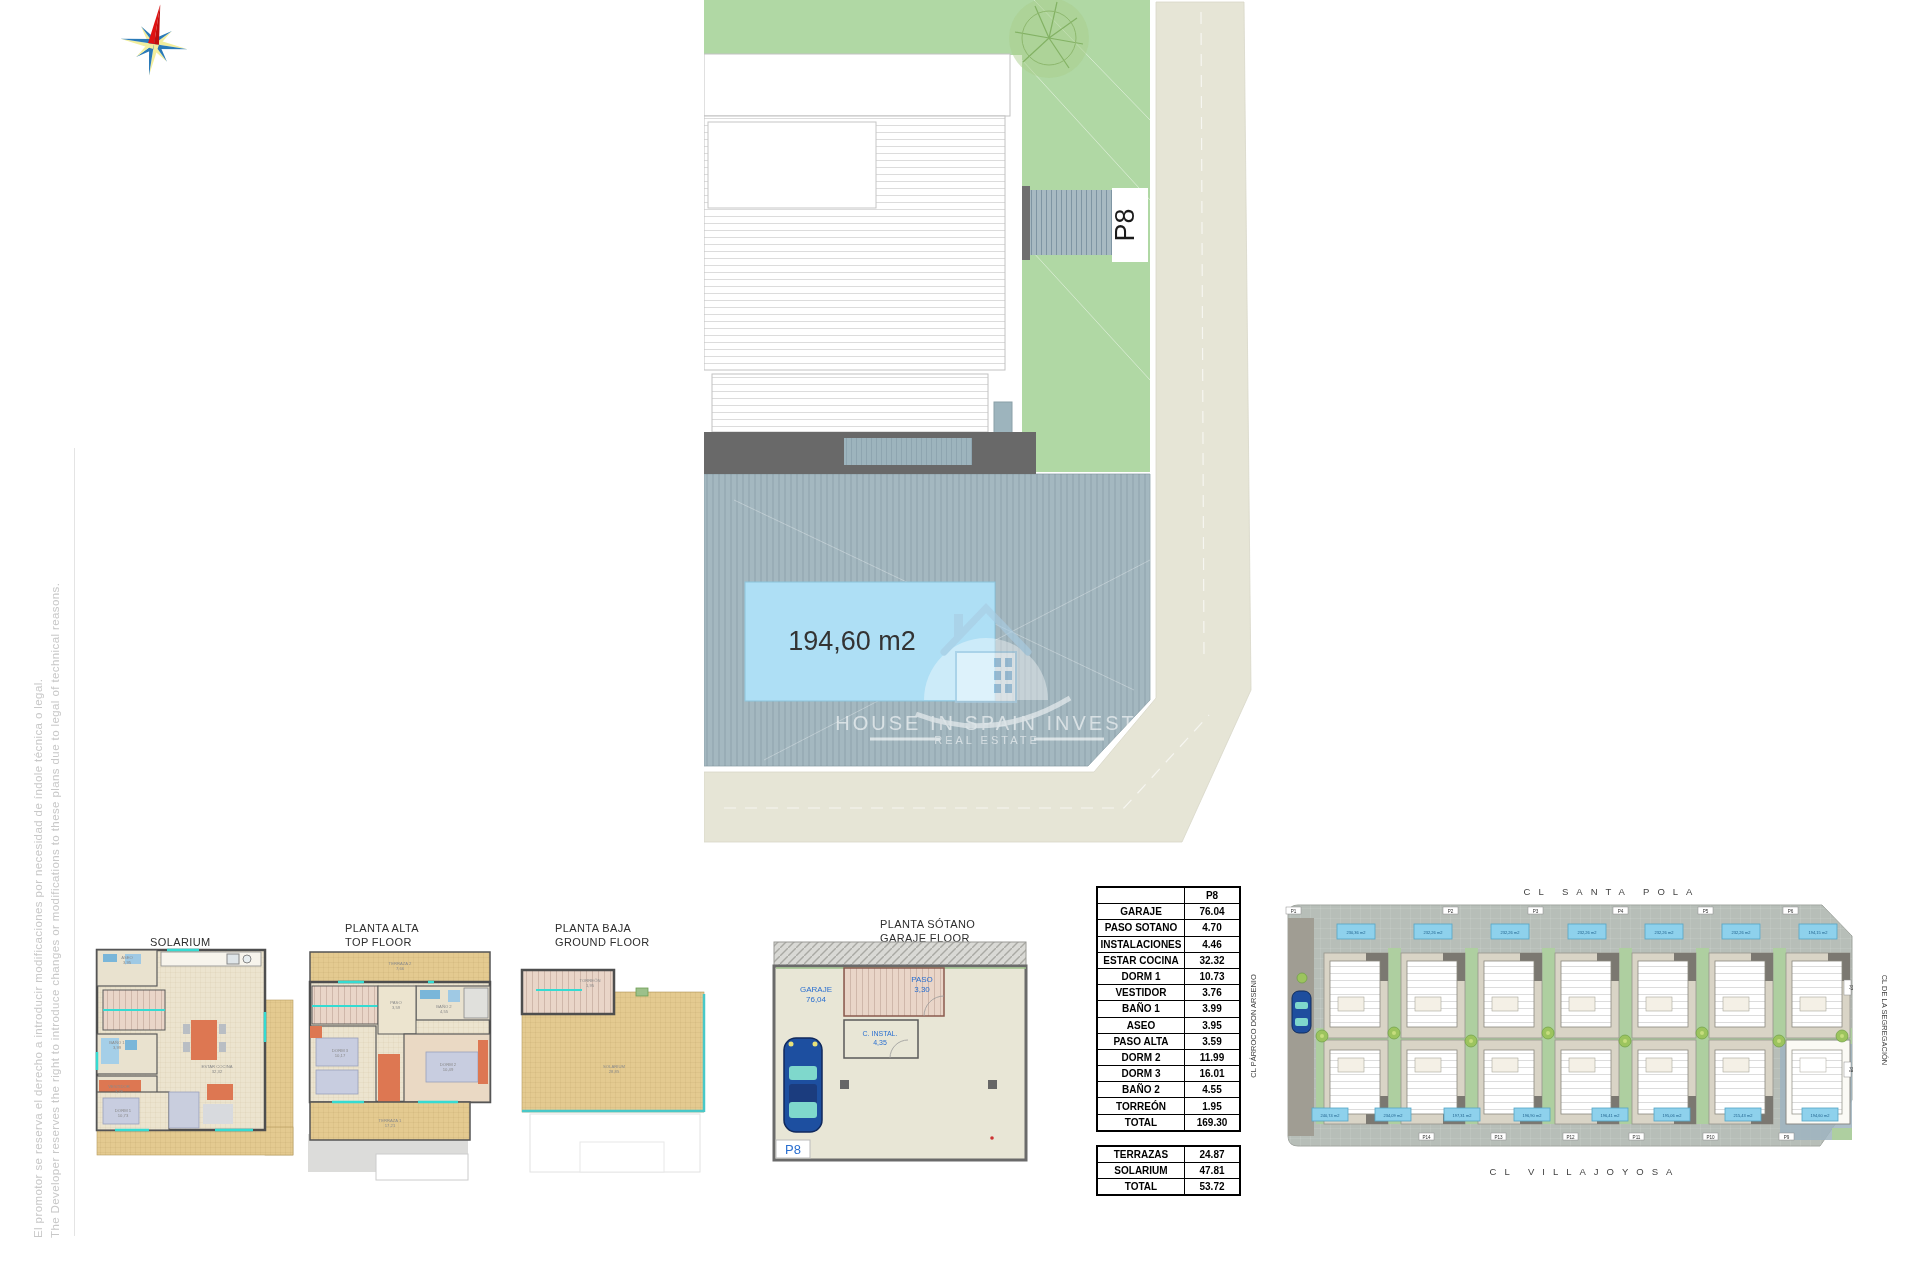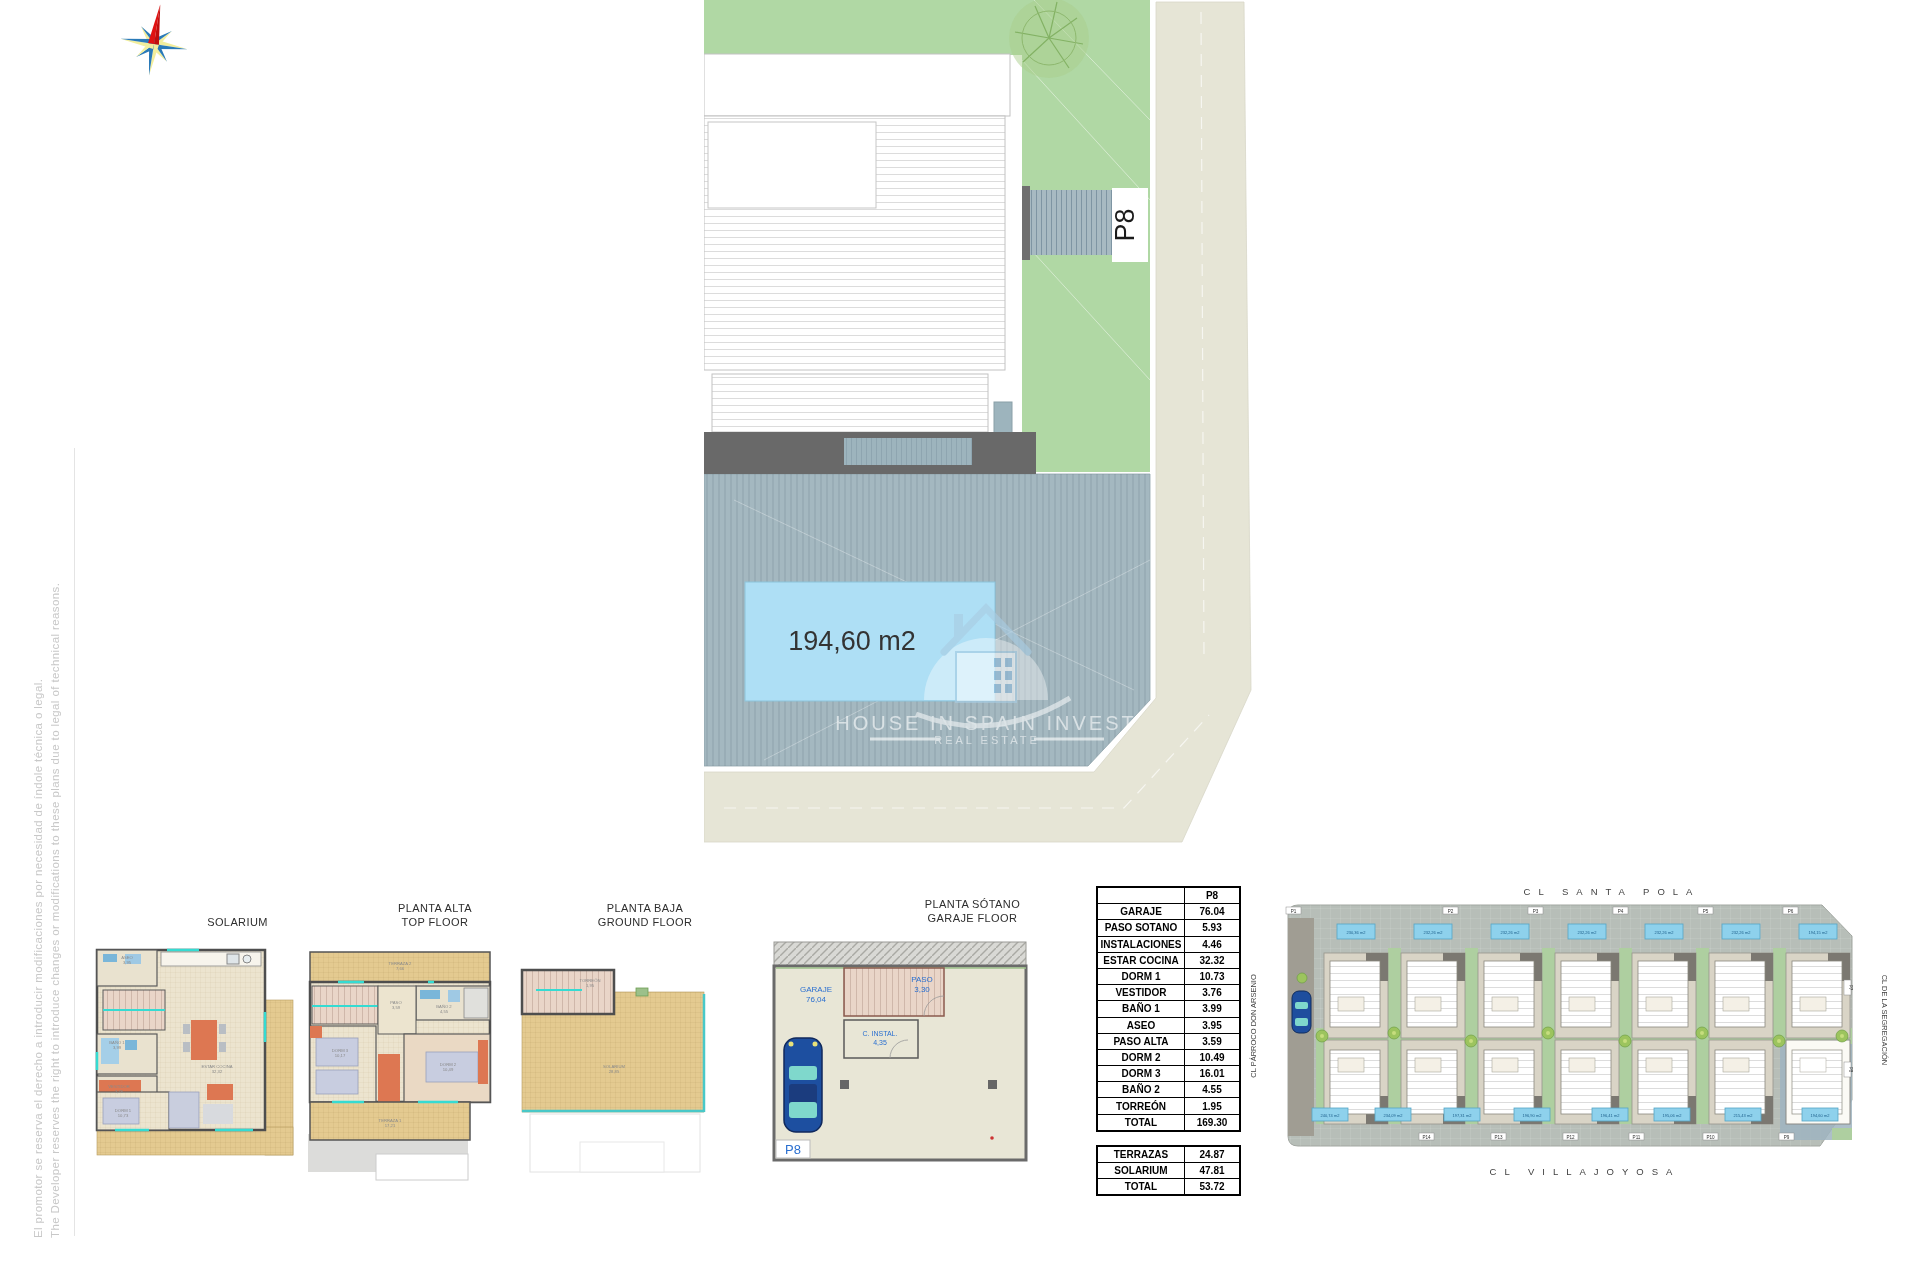--- a/index.html
+++ b/index.html
@@ -6,21 +6,21 @@
   #page{position:relative;width:1920px;height:1280px;background:#fff;overflow:hidden;
         font-family:"Liberation Sans",sans-serif;}
   .abs{position:absolute;}
   
   .disclaimer{position:absolute;left:30px;top:1238px;width:800px;
     transform:rotate(-90deg);transform-origin:0 0;
     font-size:11.5px;line-height:17px;letter-spacing:.4px;color:#c8c8c8;white-space:nowrap;}
   .left-rule{position:absolute;left:74px;top:448px;width:1px;height:788px;background:#e4e4e4;}
   
   .ptitle{position:absolute;font-size:11px;line-height:13.5px;letter-spacing:.4px;
-    color:#2e2e2e;text-align:center;}
+    color:#2e2e2e;margin-top:20px;}
   
   .areas{position:absolute;left:1096px;top:886px;width:140px;font-size:10px;color:#000;}
   .areas table{border-collapse:collapse;width:140px;border:2px solid #000;table-layout:fixed;}
   .areas td{border:1px solid #000;height:15.2px;text-align:center;padding:0 1px;
     overflow:hidden;white-space:nowrap;font-weight:bold;}
   .areas td.l{width:84px;font-weight:bold;}
   .areas td.v{width:52px;}
   .areas tr.total td{font-weight:bold;}
   .areas .gap{height:13px;}
   svg text{font-family:"Liberation Sans",sans-serif;}
@@ -312,21 +312,21 @@
           <tr>
             <td class="l"></td>
             <td class="v" style="font-weight:bold">P8</td>
           </tr>
       <tr>
             <td class="l">GARAJE</td>
             <td class="v">76.04</td>
           </tr>
       <tr>
             <td class="l">PASO SOTANO</td>
-            <td class="v">5.93</td>
+            <td class="v">4.70</td>
           </tr>
       <tr>
             <td class="l">INSTALACIONES</td>
             <td class="v">4.46</td>
           </tr>
       <tr>
             <td class="l">ESTAR COCINA</td>
             <td class="v">32.32</td>
           </tr>
       <tr>
@@ -344,21 +344,21 @@
       <tr>
             <td class="l">ASEO</td>
             <td class="v">3.95</td>
           </tr>
       <tr>
             <td class="l">PASO ALTA</td>
             <td class="v">3.59</td>
           </tr>
       <tr>
             <td class="l">DORM 2</td>
-            <td class="v">10.49</td>
+            <td class="v">11.99</td>
           </tr>
       <tr>
             <td class="l">DORM 3</td>
             <td class="v">16.01</td>
           </tr>
       <tr>
             <td class="l">BAÑO 2</td>
             <td class="v">4.55</td>
           </tr>
       <tr>

